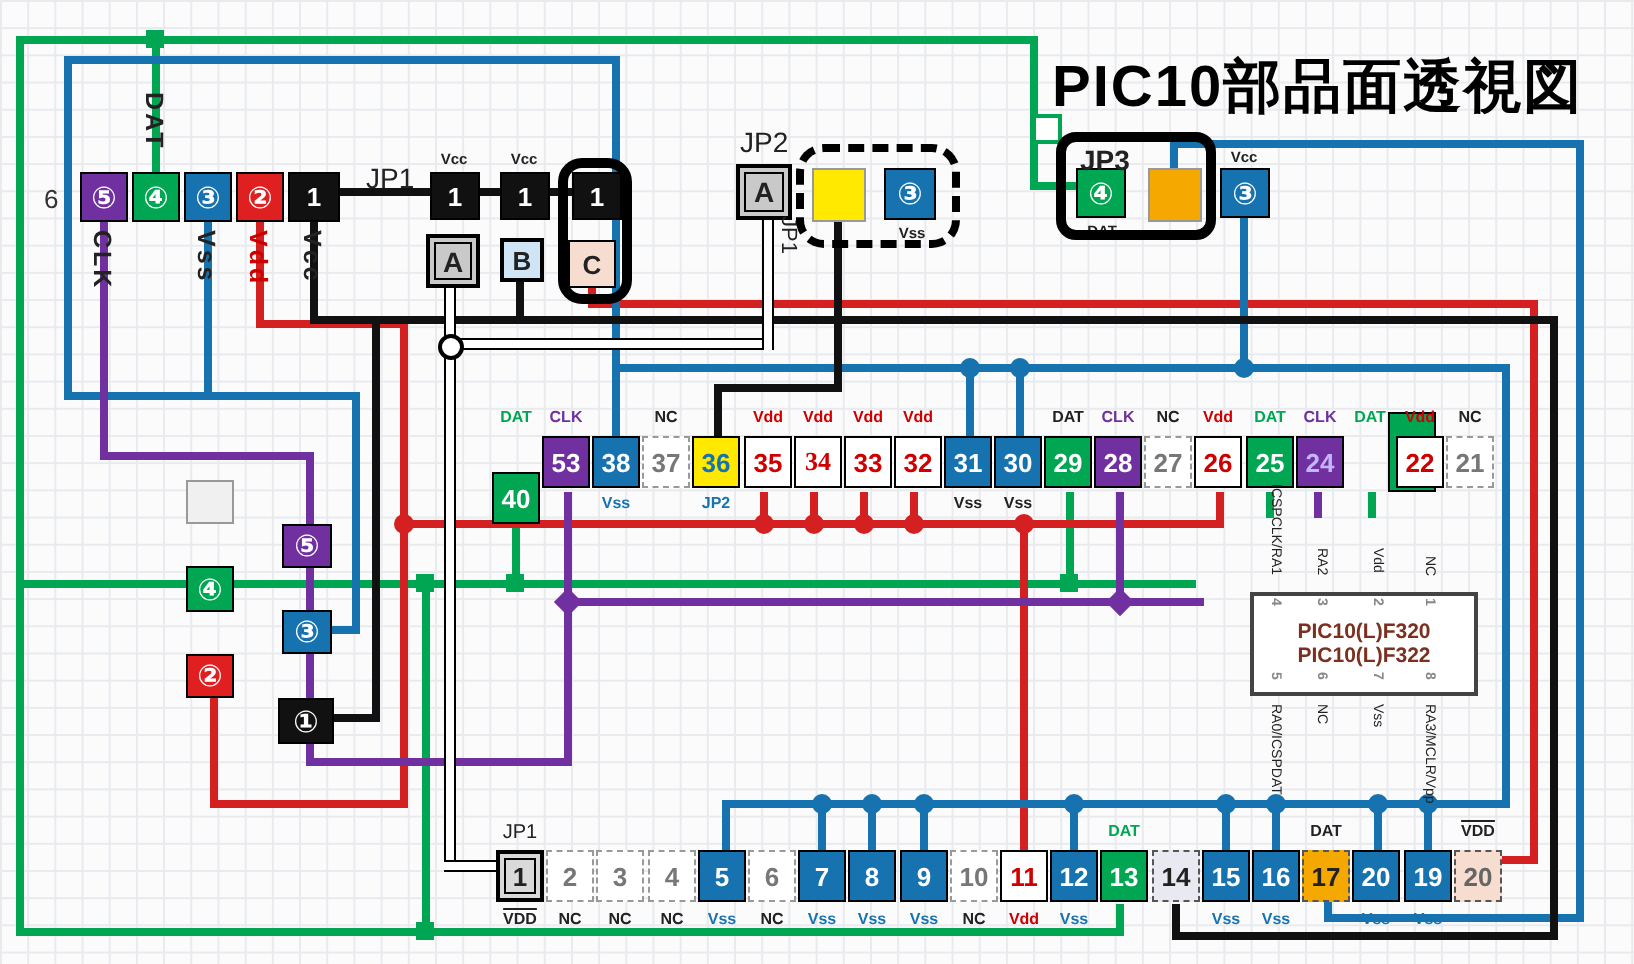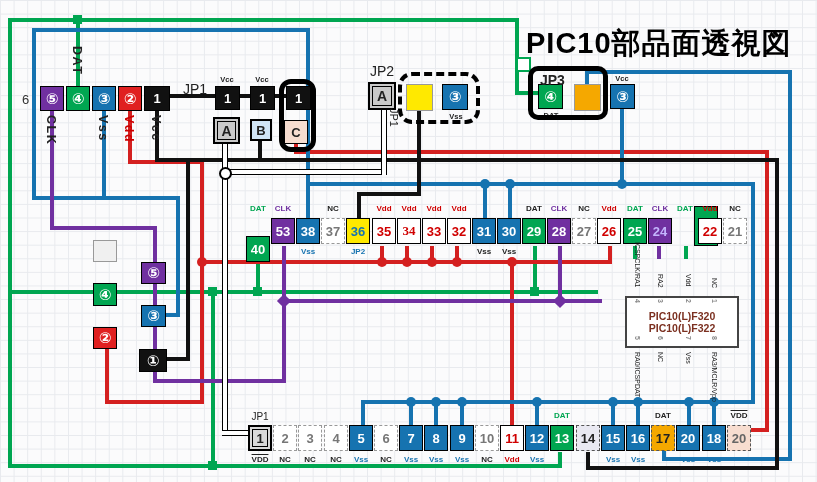--- a/index.html
+++ b/index.html
@@ -267,21 +267,21 @@
     <div class="lab clab" style="left: 562px; top: 411px; font-size: 8px; color: rgb(0, 166, 81);">DAT</div>
     <div class="sq pin dashed" style="left: 576px; top: 425px; width: 24px; height: 26px; background: rgb(233, 233, 242); color: rgb(34, 34, 34);">14</div>
     <div class="sq pin" style="left: 601px; top: 425px; width: 24px; height: 26px; background: rgb(22, 115, 176); color: rgb(255, 255, 255);">15</div>
     <div class="lab clab" style="left: 613px; top: 455px; font-size: 8px; color: rgb(22, 115, 176);">Vss</div>
     <div class="sq pin" style="left: 626px; top: 425px; width: 24px; height: 26px; background: rgb(22, 115, 176); color: rgb(255, 255, 255);">16</div>
     <div class="lab clab" style="left: 638px; top: 455px; font-size: 8px; color: rgb(22, 115, 176);">Vss</div>
     <div class="sq pin dashed" style="left: 651px; top: 425px; width: 24px; height: 26px; background: rgb(245, 168, 0); color: rgb(34, 34, 34);">17</div>
     <div class="lab clab" style="left: 663px; top: 411px; font-size: 8px; color: rgb(34, 34, 34);">DAT</div>
     <div class="sq pin" style="left: 676px; top: 425px; width: 24px; height: 26px; background: rgb(22, 115, 176); color: rgb(255, 255, 255);">20</div>
     <div class="lab clab" style="left: 688px; top: 455px; font-size: 8px; color: rgb(22, 115, 176);">Vss</div>
-    <div class="sq pin" style="left: 702px; top: 425px; width: 24px; height: 26px; background: rgb(22, 115, 176); color: rgb(255, 255, 255);">18</div>
+    <div class="sq pin" style="left: 702px; top: 425px; width: 24px; height: 26px; background: rgb(22, 115, 176); color: rgb(255, 255, 255);">19</div>
     <div class="lab clab" style="left: 714px; top: 455px; font-size: 8px; color: rgb(22, 115, 176);">Vss</div>
     <div class="sq pin dashed" style="left: 727px; top: 425px; width: 24px; height: 26px; background: rgb(247, 221, 208); color: rgb(102, 102, 102);">20</div>
     <div class="lab clab ovl" style="left: 739px; top: 411px; font-size: 8px; color: rgb(34, 34, 34);">VDD</div>
     <div class="vlab" style="left: 641px; top: 299px; font-size: 7px; color: rgb(136, 136, 136); letter-spacing: 1.5px;">4</div>
     <div class="vlab" style="left: 641px; top: 242px; font-size: 7px; color: rgb(34, 34, 34); font-weight: normal;">ICSPCLK/RA1</div>
     <div class="vlab" style="left: 664px; top: 299px; font-size: 7px; color: rgb(136, 136, 136); letter-spacing: 1.5px;">3</div>
     <div class="vlab" style="left: 664px; top: 274px; font-size: 7px; color: rgb(34, 34, 34); font-weight: normal;">RA2</div>
     <div class="vlab" style="left: 692px; top: 299px; font-size: 7px; color: rgb(136, 136, 136); letter-spacing: 1.5px;">2</div>
     <div class="vlab" style="left: 692px; top: 274px; font-size: 7px; color: rgb(34, 34, 34); font-weight: normal;">Vdd</div>
     <div class="vlab" style="left: 718px; top: 299px; font-size: 7px; color: rgb(136, 136, 136); letter-spacing: 1.5px;">1</div>

